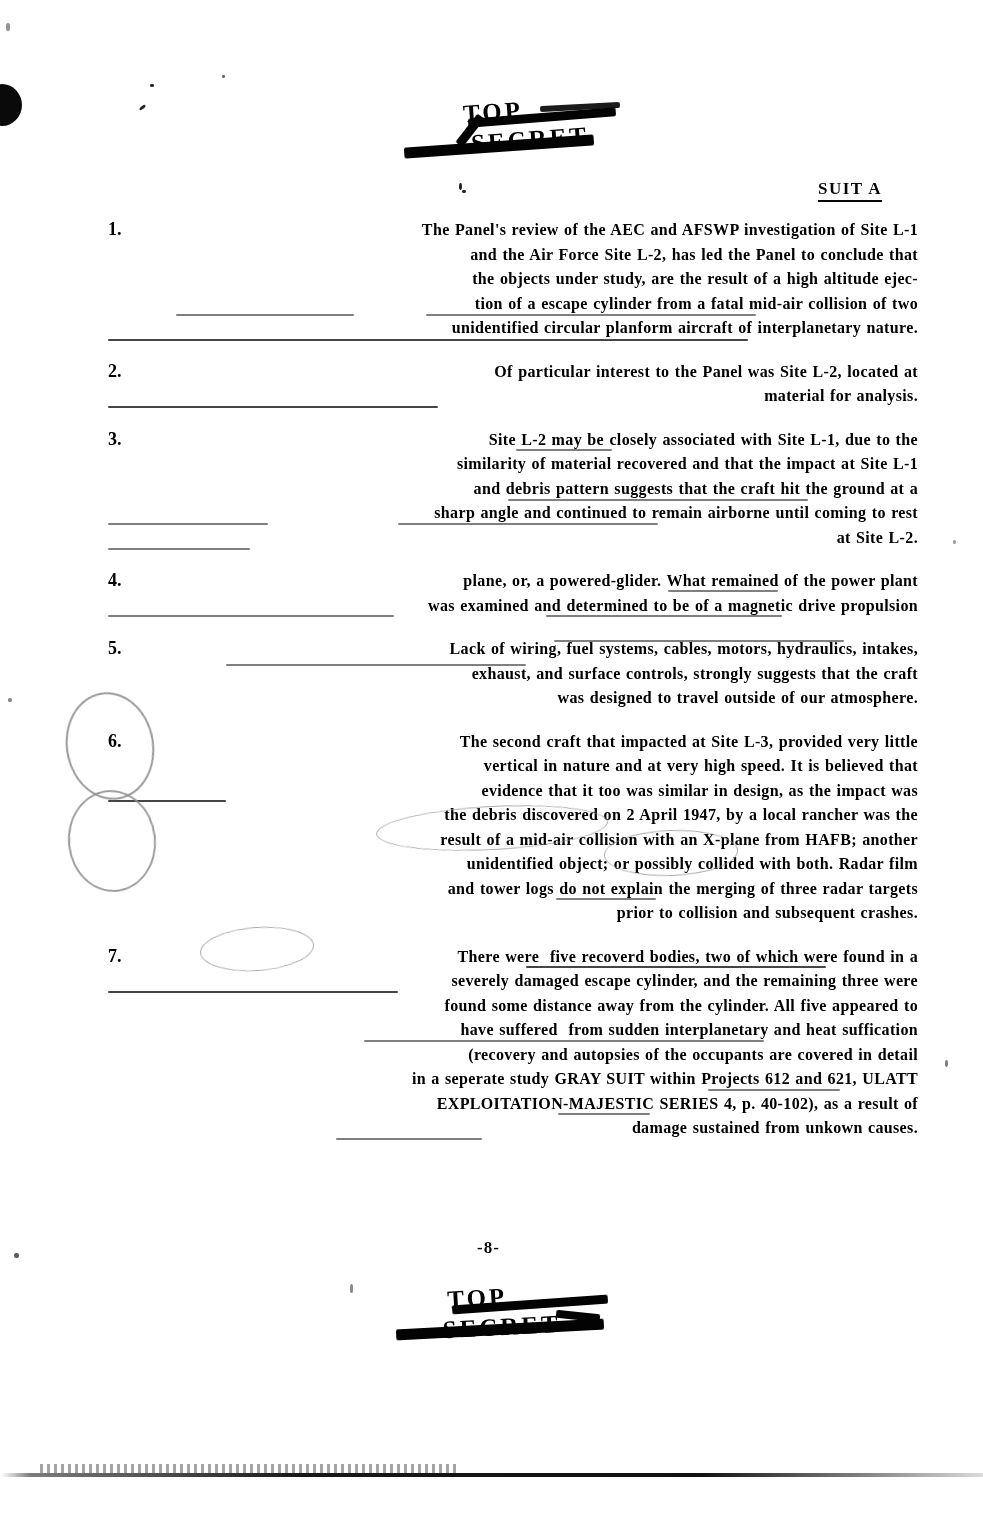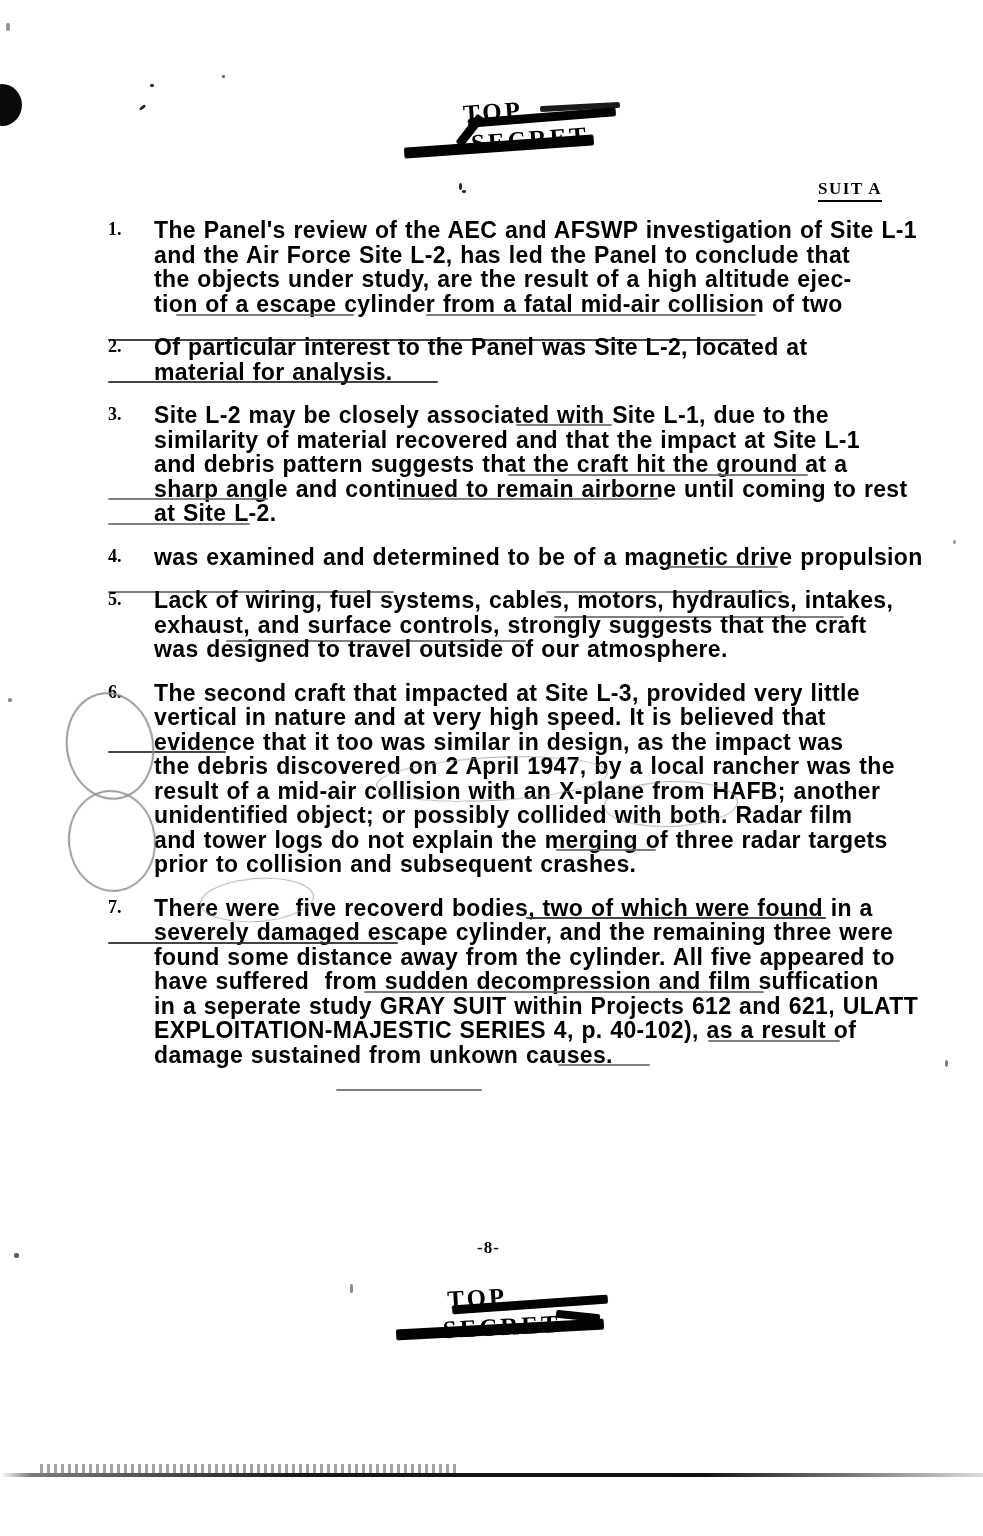--- a/index.html
+++ b/index.html
@@ -149,28 +149,28 @@
   .para-num {
     flex: 0 0 46px;
     font-family: "Liberation Serif", serif;
     font-weight: bold;
     font-size: 18px;
     color: #090909;
     padding-top: 1px;
   }
   .para-text {
     flex: 1 1 auto;
-    font-family: Liberation Sans, sans-serif;
-    font-weight: bold;
-    font-size: 23px;
+    font-family: Liberation Serif, serif;
+    font-weight: bold;
+    font-size: 16px;
     line-height: 24.5px;
     color: #0a0a0a;
     letter-spacing: 0.35px;
     word-spacing: 1px;
-    text-align: left;
+    text-align: right;
   }
   .para-text .ln { display: block; white-space: pre; }
 
   
   .body-block { filter: contrast(1.12) brightness(.985); }
 
   
   .uline {
     position: absolute;
     height: 2px;
@@ -234,20 +234,21 @@
 
   <div class="body-block">
 
     <div class="para">
       <div class="para-num">1.</div>
       <div class="para-text">
         <span class="ln">The Panel's review of the AEC and AFSWP investigation of Site L-1</span>
         <span class="ln">and the Air Force Site L-2, has led the Panel to conclude that</span>
         <span class="ln">the objects under study, are the result of a high altitude ejec-</span>
         <span class="ln">tion of a escape cylinder from a fatal mid-air collision of two</span>
+        <span class="ln">unidentified circular planform aircraft of interplanetary nature.</span>
         <span class="uline" style="left:68px;  top:96px;  width:178px;"></span>
         <span class="uline" style="left:318px; top:96px;  width:330px;"></span>
         <span class="uline dark" style="left:0px; top:121px; width:640px;"></span>
       </div>
     </div>
 
     <div class="para">
       <div class="para-num">2.</div>
       <div class="para-text">
         <span class="ln">Of particular interest to the Panel was Site L-2, located at</span>
@@ -268,20 +269,21 @@
         <span class="uline" style="left:400px; top:71px;  width:300px;"></span>
         <span class="uline" style="left:0px;   top:95px;  width:160px;"></span>
         <span class="uline" style="left:290px; top:95px;  width:260px;"></span>
         <span class="uline" style="left:0px;   top:120px; width:142px;"></span>
       </div>
     </div>
 
     <div class="para">
       <div class="para-num">4.</div>
       <div class="para-text">
+        <span class="ln">plane, or, a powered-glider. What remained of the power plant</span>
         <span class="ln">was examined and determined to be of a magnetic drive propulsion</span>
         <span class="uline" style="left:560px; top:21px; width:110px;"></span>
         <span class="uline" style="left:0px;   top:46px; width:286px;"></span>
         <span class="uline" style="left:438px; top:46px; width:236px;"></span>
         <span class="uline" style="left:446px; top:71px; width:290px;"></span>
         <span class="uline" style="left:118px; top:95px; width:300px;"></span>
       </div>
     </div>
 
     <div class="para">
@@ -312,21 +314,22 @@
         <span class="hand-ellipse thin" style="left:496px; top:100px; width:132px; height:44px; transform:rotate(-2deg);"></span>
       </div>
     </div>
 
     <div class="para">
       <div class="para-num">7.</div>
       <div class="para-text">
         <span class="ln">There were  five recoverd bodies, two of which were found in a</span>
         <span class="ln">severely damaged escape cylinder, and the remaining three were</span>
         <span class="ln">found some distance away from the cylinder. All five appeared to</span>
-        <span class="ln">have suffered  from sudden decompression and film suffication</span>
+        <span class="ln">have suffered  from sudden interplanetary and heat suffication</span>
+        <span class="ln">(recovery and autopsies of the occupants are covered in detail</span>
         <span class="ln">in a seperate study GRAY SUIT within Projects 612 and 621, ULATT</span>
         <span class="ln">EXPLOITATION-MAJESTIC SERIES 4, p. 40-102), as a result of</span>
         <span class="ln">damage sustained from unkown causes.</span>
         <span class="uline dark" style="left:418px; top:21px; width:300px;"></span>
         <span class="uline dark" style="left:0px;   top:46px; width:290px;"></span>
         <span class="uline" style="left:256px; top:95px; width:400px;"></span>
         <span class="uline" style="left:600px; top:144px;width:132px;"></span>
         <span class="uline" style="left:450px; top:168px;width:92px;"></span>
         <span class="uline" style="left:228px; top:193px;width:146px;"></span>
 

